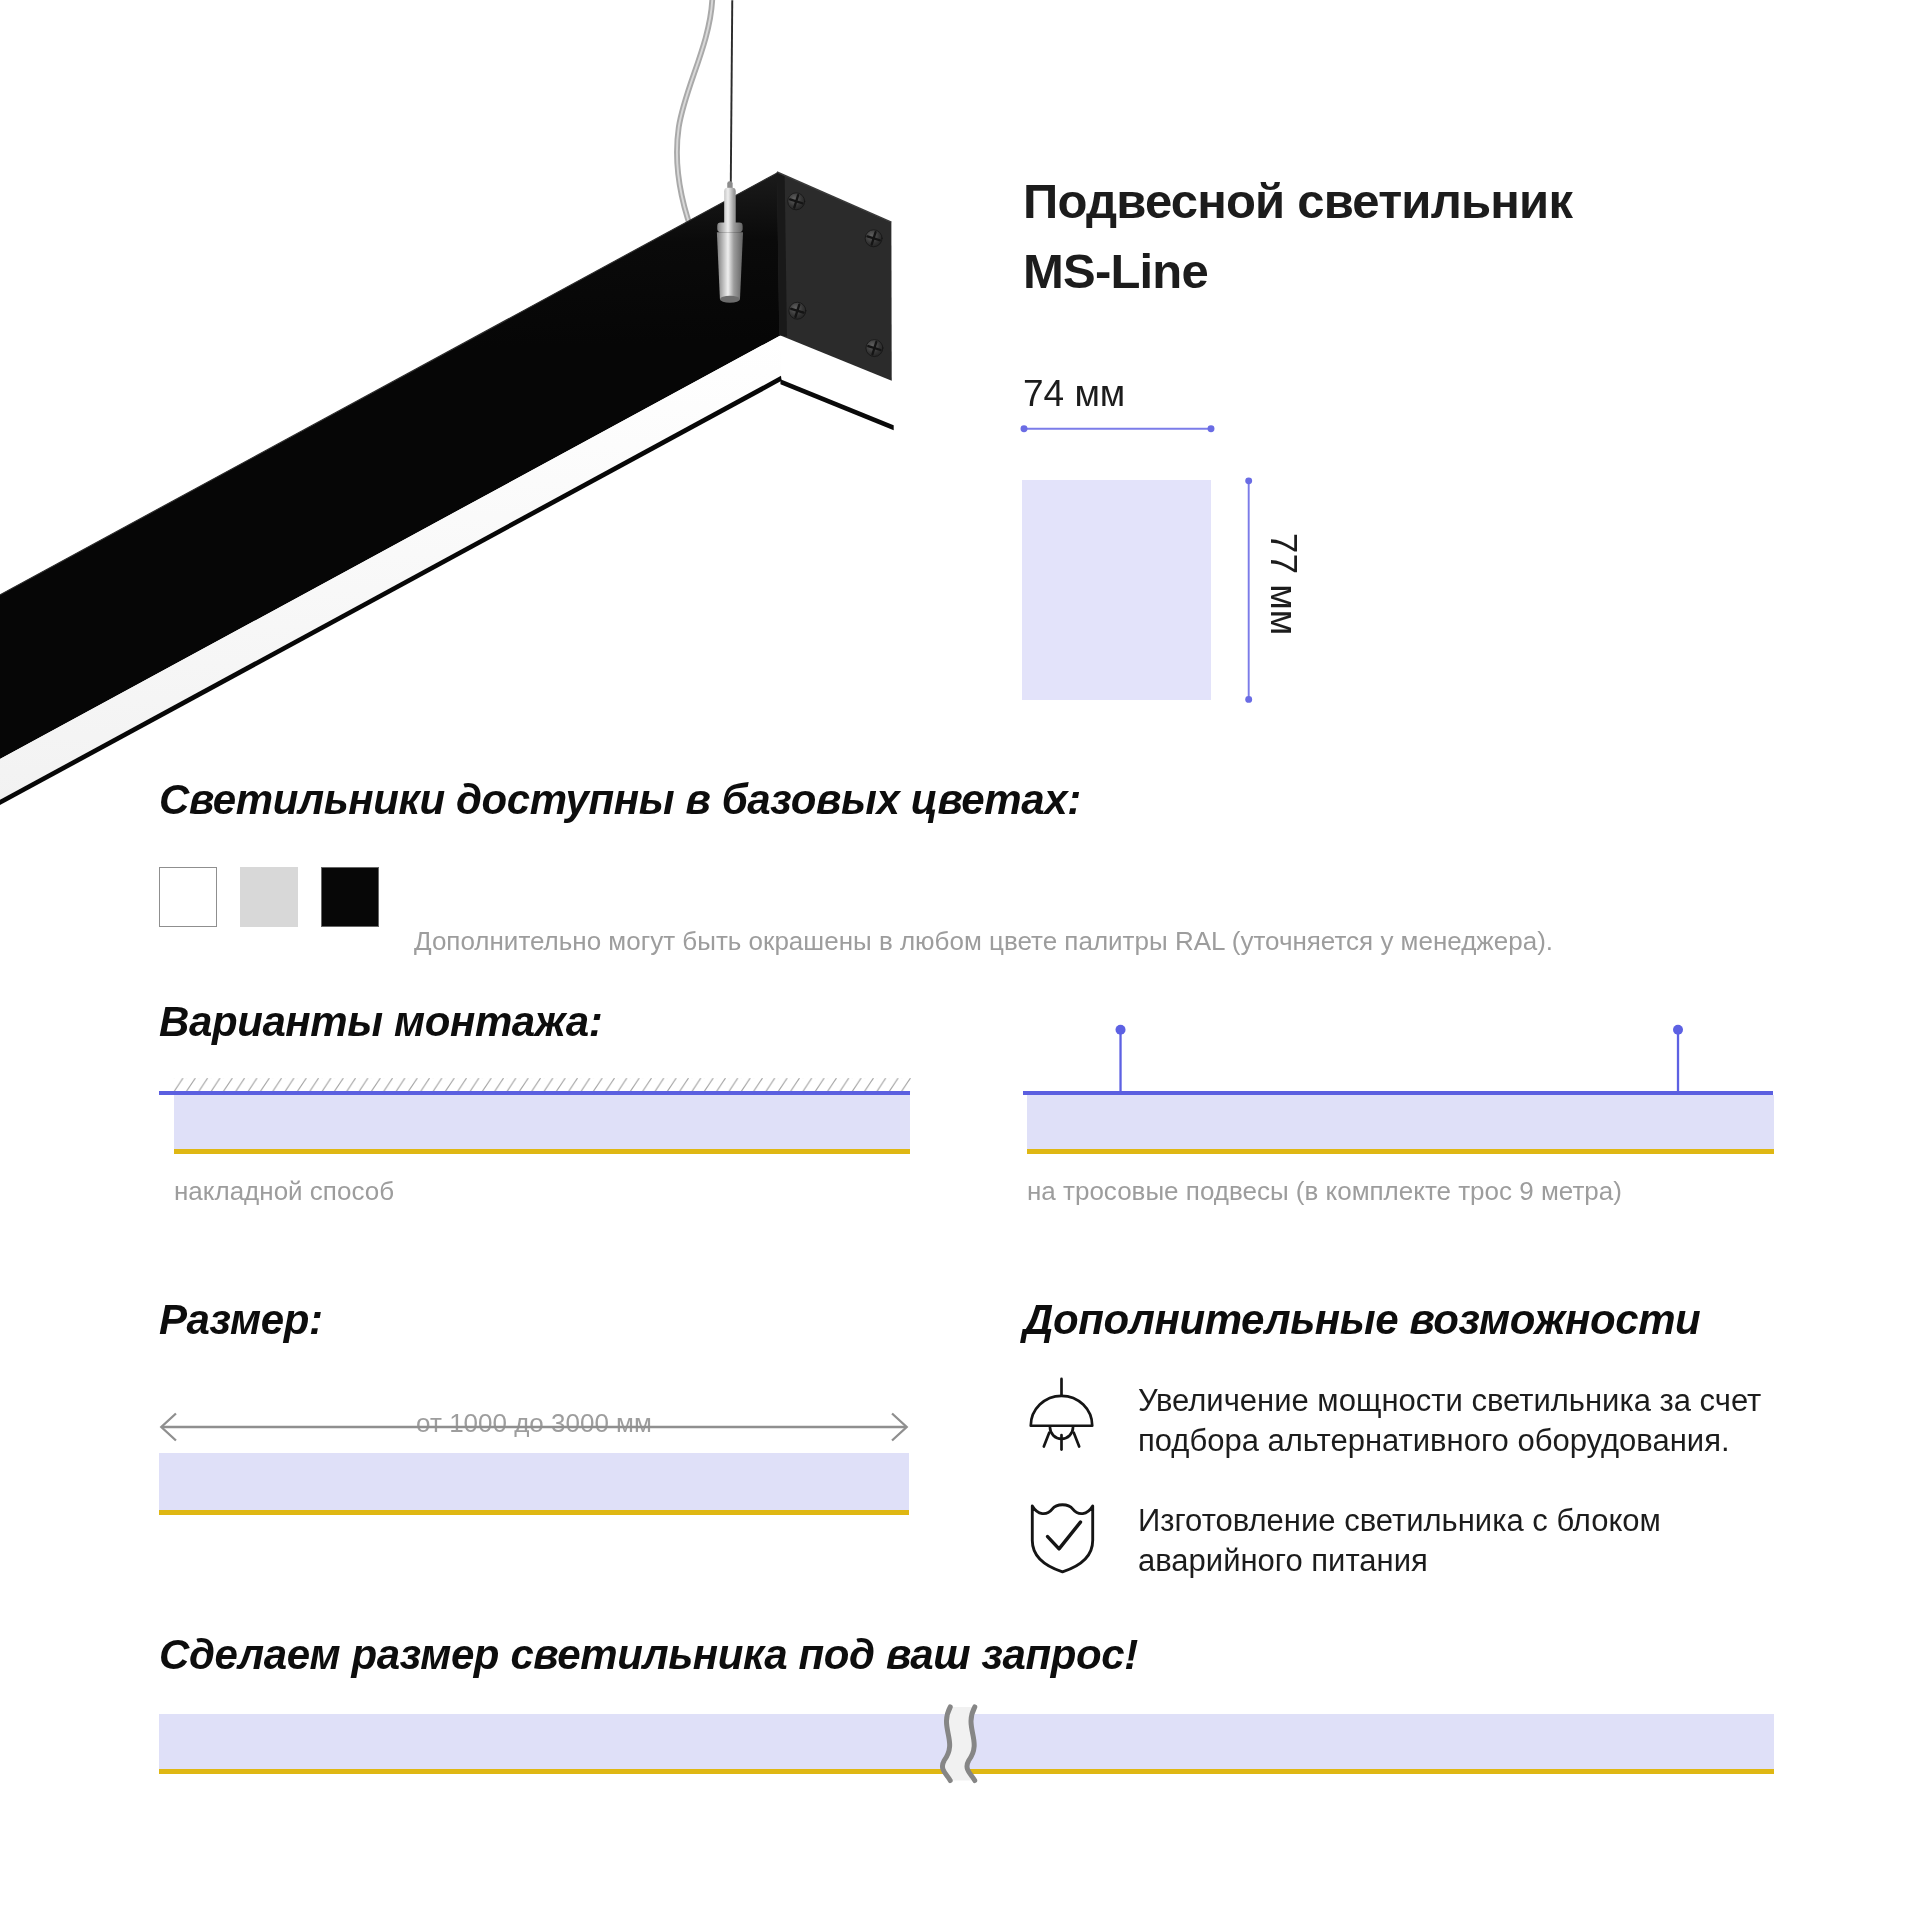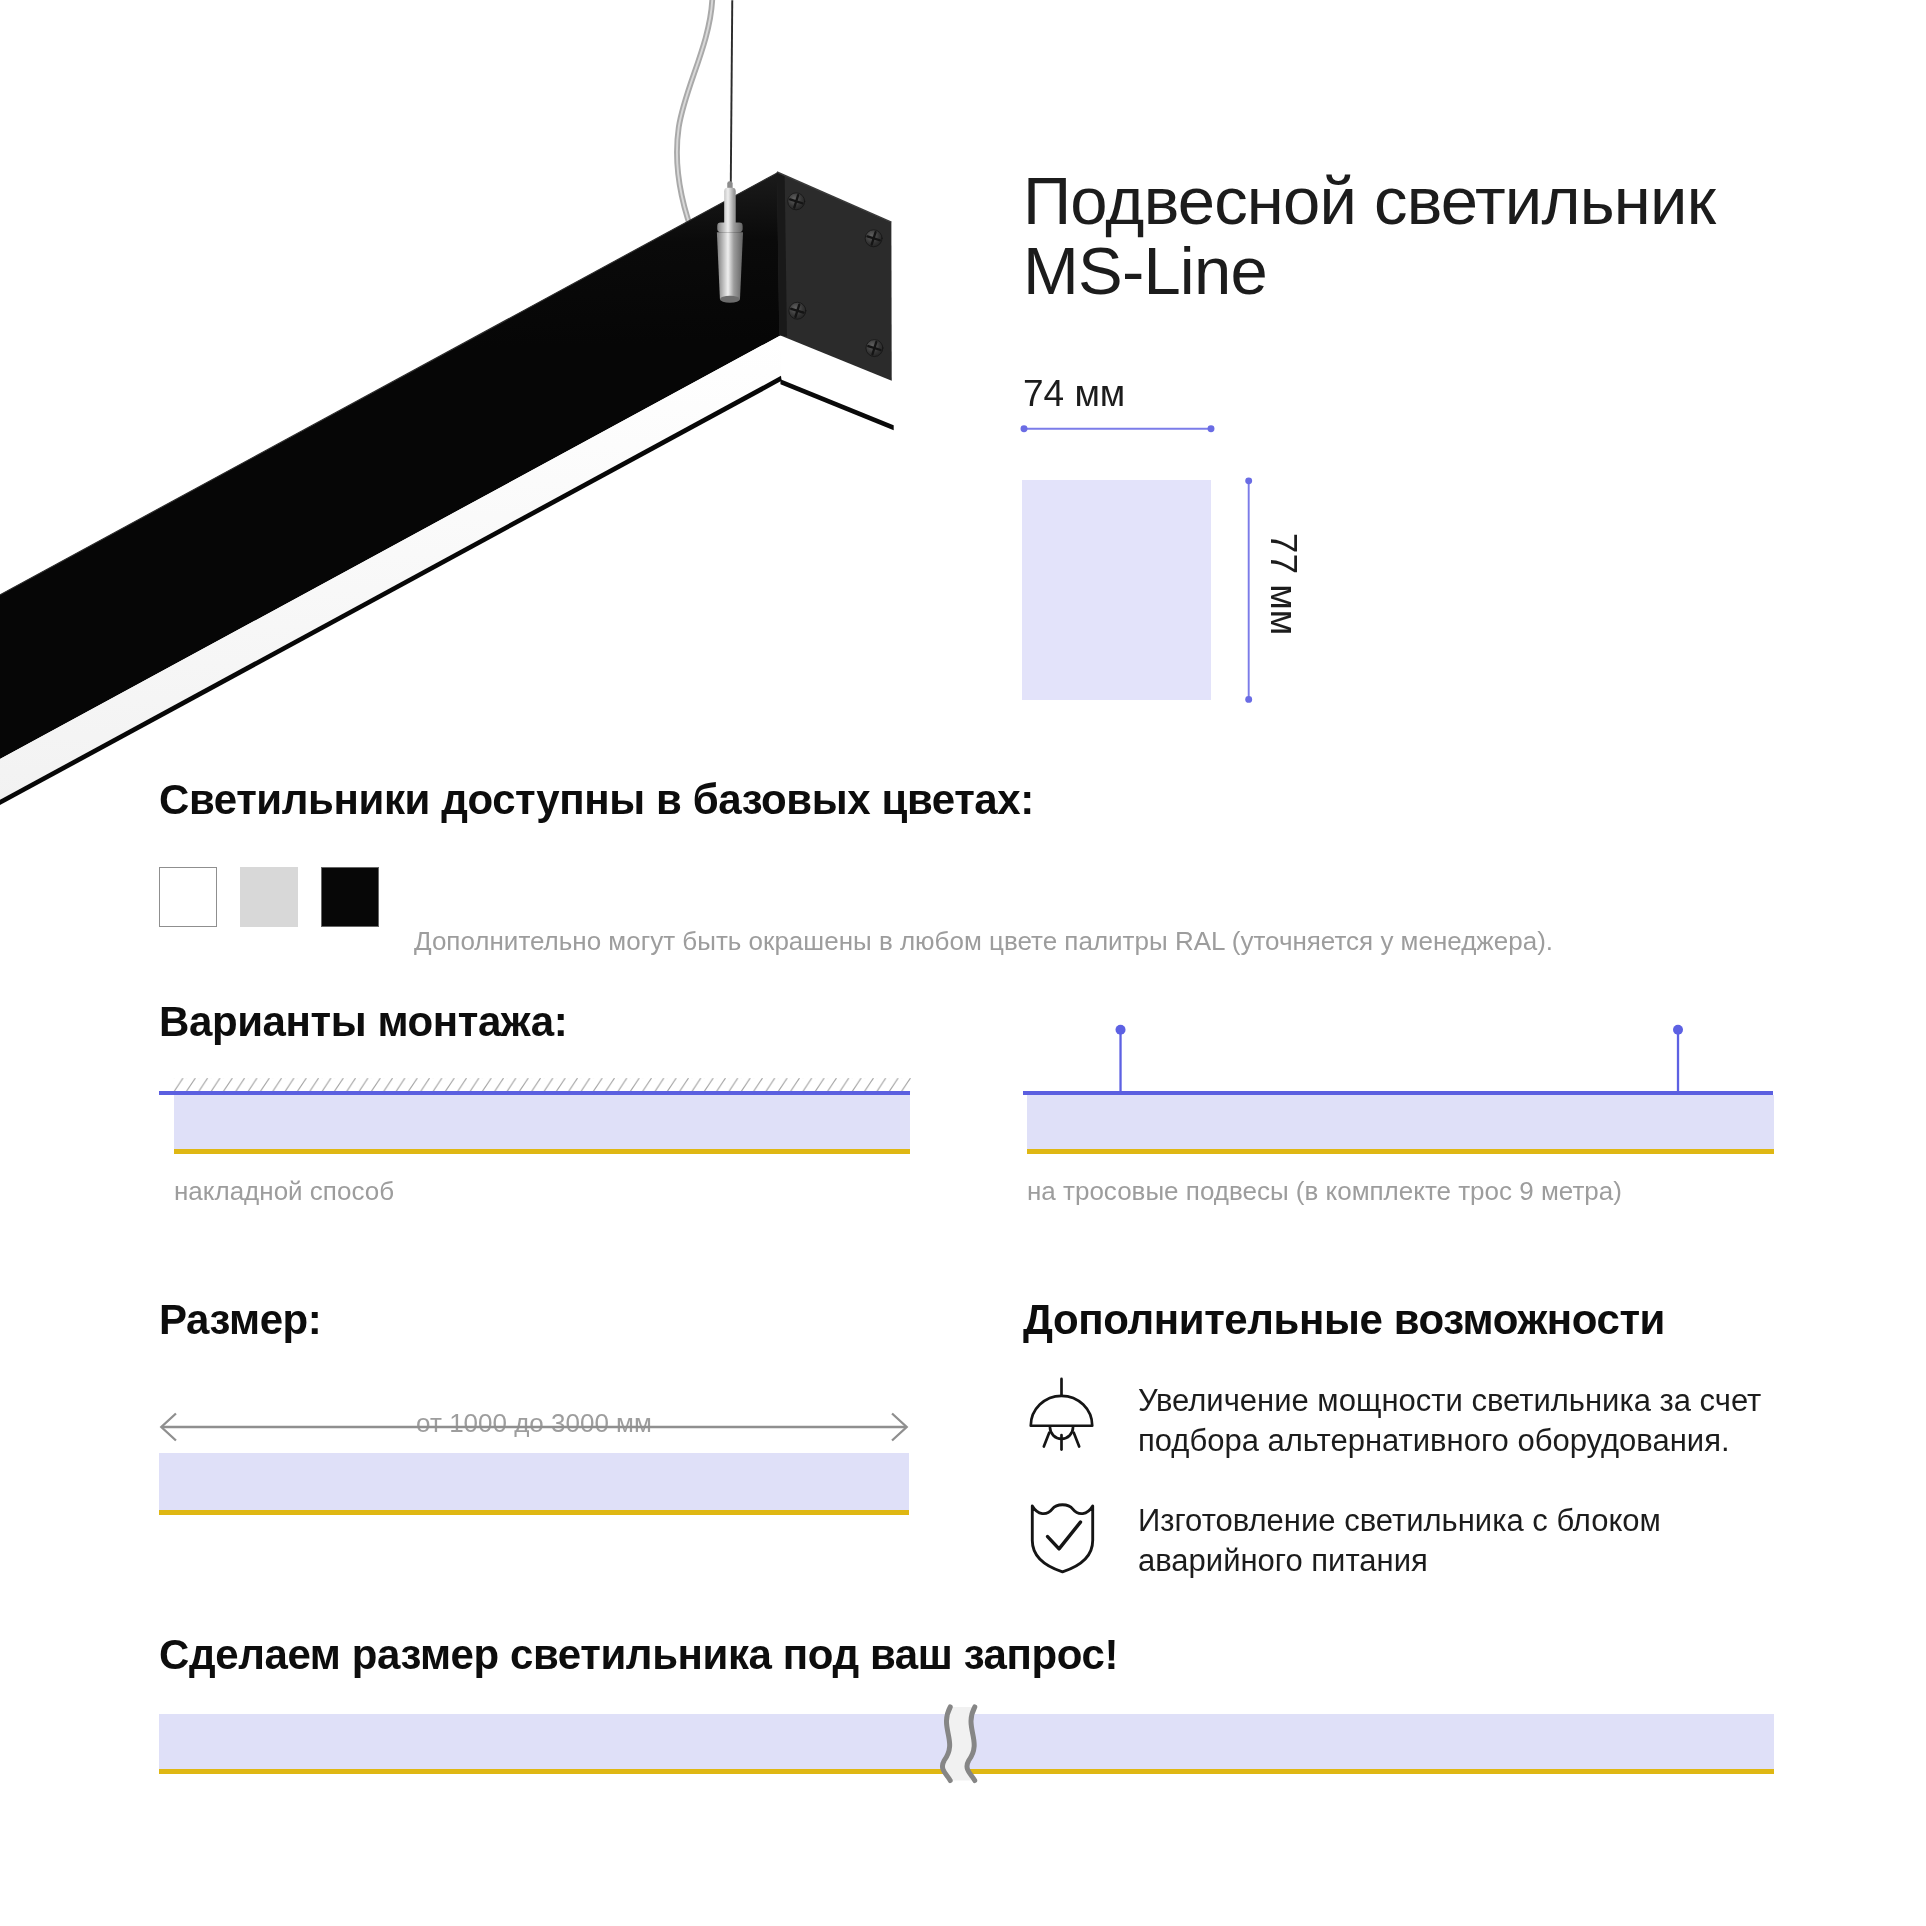--- a/index.html
+++ b/index.html
@@ -1,20 +1,20 @@
 <!DOCTYPE html>
 <html style="--purple-line: #7b7ce9; --purple-dot: #6a6ce4; --blue-line: #5b5fe0; --pin: #5d61e3; --lavender: #dfe0f8; --lavender-square: #e3e3fa; --yellow: #dfb713; --gray-text: #9d9d9d; --dark-text: #1c1c1c; --heading: #0d0d0d; --hatch: #a3a3a3; --arrow: #8f8f8f; --break-line: #868686; --break-fill: #f1f1f1; --swatch-border: #8f8f8f;font-size:6.2px"><head>
 <meta charset="utf-8">
 <style>
   html,body{margin:0;padding:0;background:#ffffff;}
   body{font-family:"Liberation Sans","DejaVu Sans",sans-serif;}
   .page{position:relative;width:1926px;height:1926px;background:#fff;overflow:hidden;}
   .abs{position:absolute;}
-  .title{margin:0;font-size:67px;font-weight:400;letter-spacing:-0.8px;line-height:70px;color:var(--dark-text);}
-  .h2{margin:0;font-size:42px;font-weight:700;letter-spacing:-0.4px;color:var(--heading);}
+  .title{margin:0;font-size:49px;font-weight:700;letter-spacing:-0.8px;line-height:70px;color:var(--dark-text);}
+  .h2{margin:0;font-size:42px;font-weight:700;letter-spacing:-0.4px;color:var(--heading);font-style:italic;}
   .body-text{font-size:31px;line-height:40px;color:var(--dark-text);}
   .label{font-size:26px;color:var(--gray-text);white-space:nowrap;}
   .dim-label{font-size:37px;color:var(--dark-text);white-space:nowrap;}
   .bar-fill{background:var(--lavender);}
   .bar-glow{background:var(--yellow);}
   .blue-line{background:var(--blue-line);}
   .swatch{position:absolute;top:867px;width:58px;height:60px;box-sizing:border-box;}
   svg{display:block;overflow:visible;}
 </style>
 </head>

